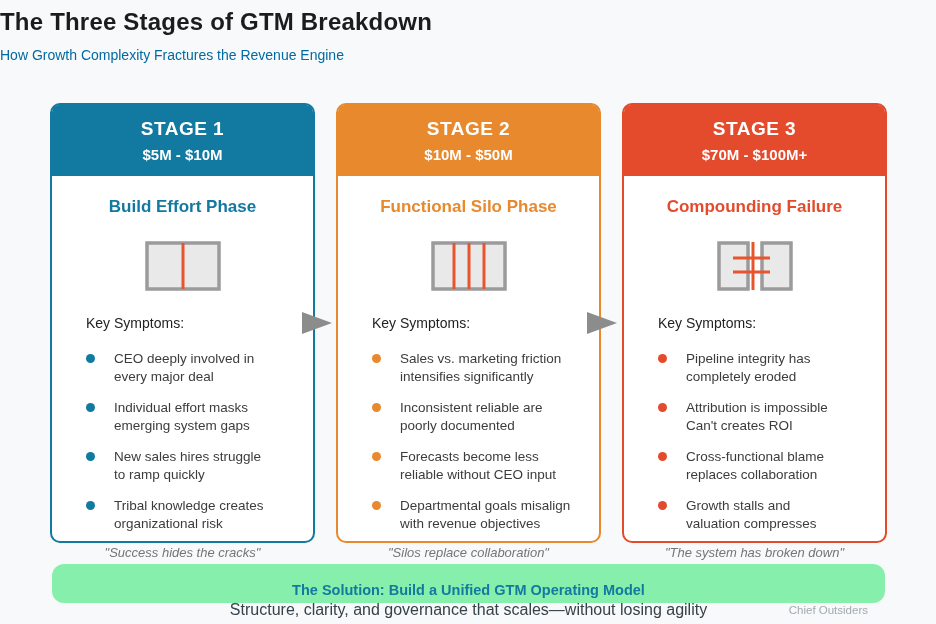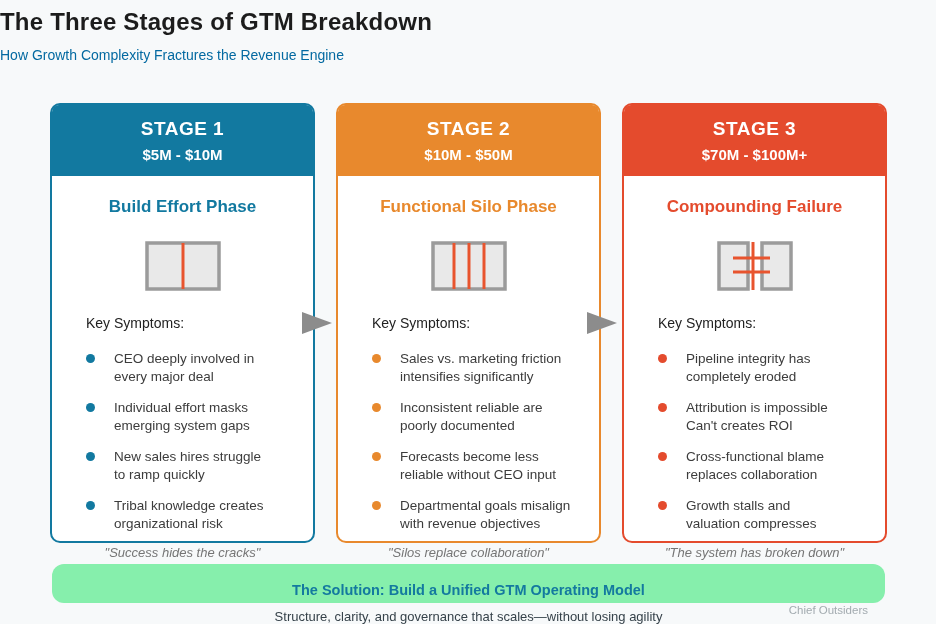--- a/index.html
+++ b/index.html
@@ -89,21 +89,21 @@
   .solution-bar {
     position: absolute;
     left: 52px; top: 564px;
     width: 833px; height: 39px;
     background: #86efac;
     border-radius: 12px;
     text-align: center;
     padding-top: 18px;
   }
   .solution-title { font-size: 14.5px; font-weight: bold; color: #14799f; }
-  .solution-subtitle { font-size: 13px; color: #36424a; margin-top: 11px; }
+  .solution-subtitle { font-size: 16px; color: #36424a; margin-top: 3px; }
 
   .brand {
     position: absolute;
     right: 68px; top: 604px;
     font-size: 11.5px; color: #a3abb0;
   }
   svg { display: block; }
 </style>
 </head>
 <body>

